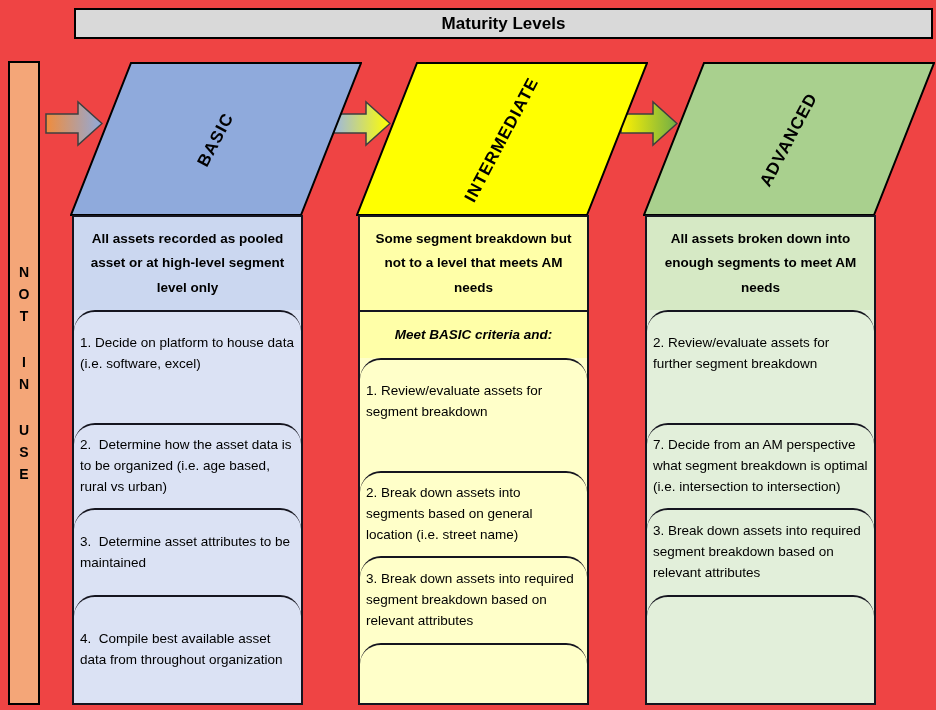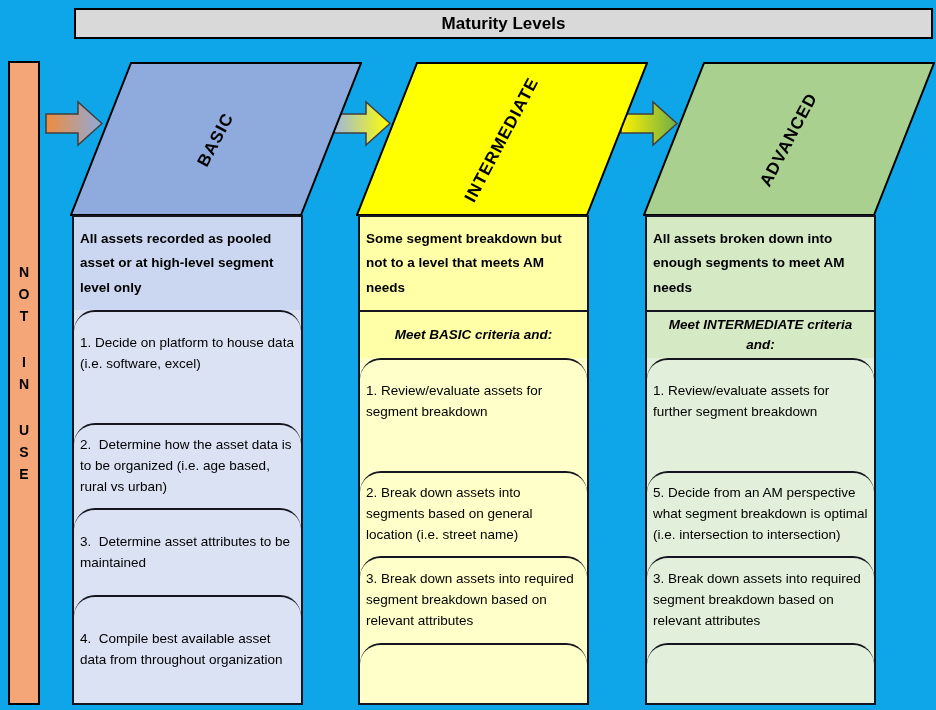--- a/index.html
+++ b/index.html
@@ -1,16 +1,16 @@
 <!DOCTYPE html>
 <html><head>
 <meta charset="utf-8">
 <style>
   html,body{margin:0;padding:0;background:#7f7f7f;font-family:"Liberation Sans",sans-serif;}
-  .stage{position:relative;width:936px;height:710px;background:#0ea5e9;overflow:hidden;}
+  .stage{position:relative;width:936px;height:710px;background:#ef4444;overflow:hidden;}
 
   .title-bar{position:absolute;left:74px;top:8px;width:859px;height:31px;background:#d9d9d9;
     border:2px solid #000;box-sizing:border-box;display:flex;align-items:center;justify-content:center;
     font-weight:bold;font-size:17px;color:#000;}
 
   .niu{position:absolute;left:8px;top:61px;width:32px;height:644px;border:2px solid #000;
     box-sizing:border-box;display:flex;flex-direction:column;align-items:center;padding-top:198px;
     font-weight:bold;font-size:14px;color:#000;background:#f4a678;}
   .niu-letter{height:22px;line-height:22px;}
   .niu-letter.g{margin-top:24px;}
@@ -24,21 +24,21 @@
   .para{position:absolute;left:0;top:0;width:292px;height:154px;}
   .para polygon{fill:var(--header);stroke:#000;stroke-width:2;}
   .level-label{position:absolute;left:146px;top:78px;transform:translate(-50%,-50%) rotate(-62deg);
     font-weight:bold;font-size:17px;letter-spacing:1px;color:#000;white-space:nowrap;}
 
   .table{position:absolute;left:2px;top:153px;width:231px;height:490px;border:2px solid #15151f;
     box-sizing:border-box;display:flex;flex-direction:column;background:var(--cell);}
   .cell{box-sizing:border-box;padding:2px 6px;font-size:13.5px;color:#000;}
   .cell + .cell{border-top:2px solid #15151f;}
   .desc{flex:0 0 93px;background:var(--band);font-weight:bold;display:flex;align-items:center;
-    justify-content:center;line-height:1.8;}
+    justify-content:center;text-align:center;line-height:1.8;}
   .crit{flex:0 0 48px;background:var(--band);font-weight:bold;font-style:italic;display:flex;
     align-items:center;justify-content:center;text-align:center;line-height:1.45;}
   .item{background:var(--cell);display:flex;align-items:center;line-height:1.55;white-space:pre-wrap;border-radius:21px;}
   .r1{flex:0 0 85px;}.r2{flex:0 0 85px;margin-top:28px;}.r3{flex:0 0 87px;}.r4{flex:1 1 auto;}
 </style>
 </head>
 <body>
 
 <div class="stage">
 
@@ -114,21 +114,20 @@
     </div>
   </div>
 
   <div class="column c2" style="--header: #a9d08e; --band: #d6e9c5; --cell: #e2efda;">
     <svg class="para" viewBox="0 0 292 154">
       <polygon points="61,1 291,1 231,153 1,153"></polygon>
     </svg>
     <div class="level-label">ADVANCED</div>
     <div class="table">
       <div class="cell desc">All assets broken down into enough segments to meet AM needs</div>
-      <div class="cell crit">Meet INTERMEDIATE criteria and:</div>
-      <div class="cell item r1">1. Review/evaluate assets for further segment breakdown</div>
-      <div class="cell item r2">5. Decide from an AM perspective what segment breakdown is optimal (i.e. intersection to intersection)</div>
+      <div class="cell item r1">2. Review/evaluate assets for further segment breakdown</div>
+      <div class="cell item r2">7. Decide from an AM perspective what segment breakdown is optimal (i.e. intersection to intersection)</div>
       <div class="cell item r3">3. Break down assets into required segment breakdown based on relevant attributes</div>
       <div class="cell item r4"></div>
     </div>
   </div>
 
 </div>
 
 </body></html>

